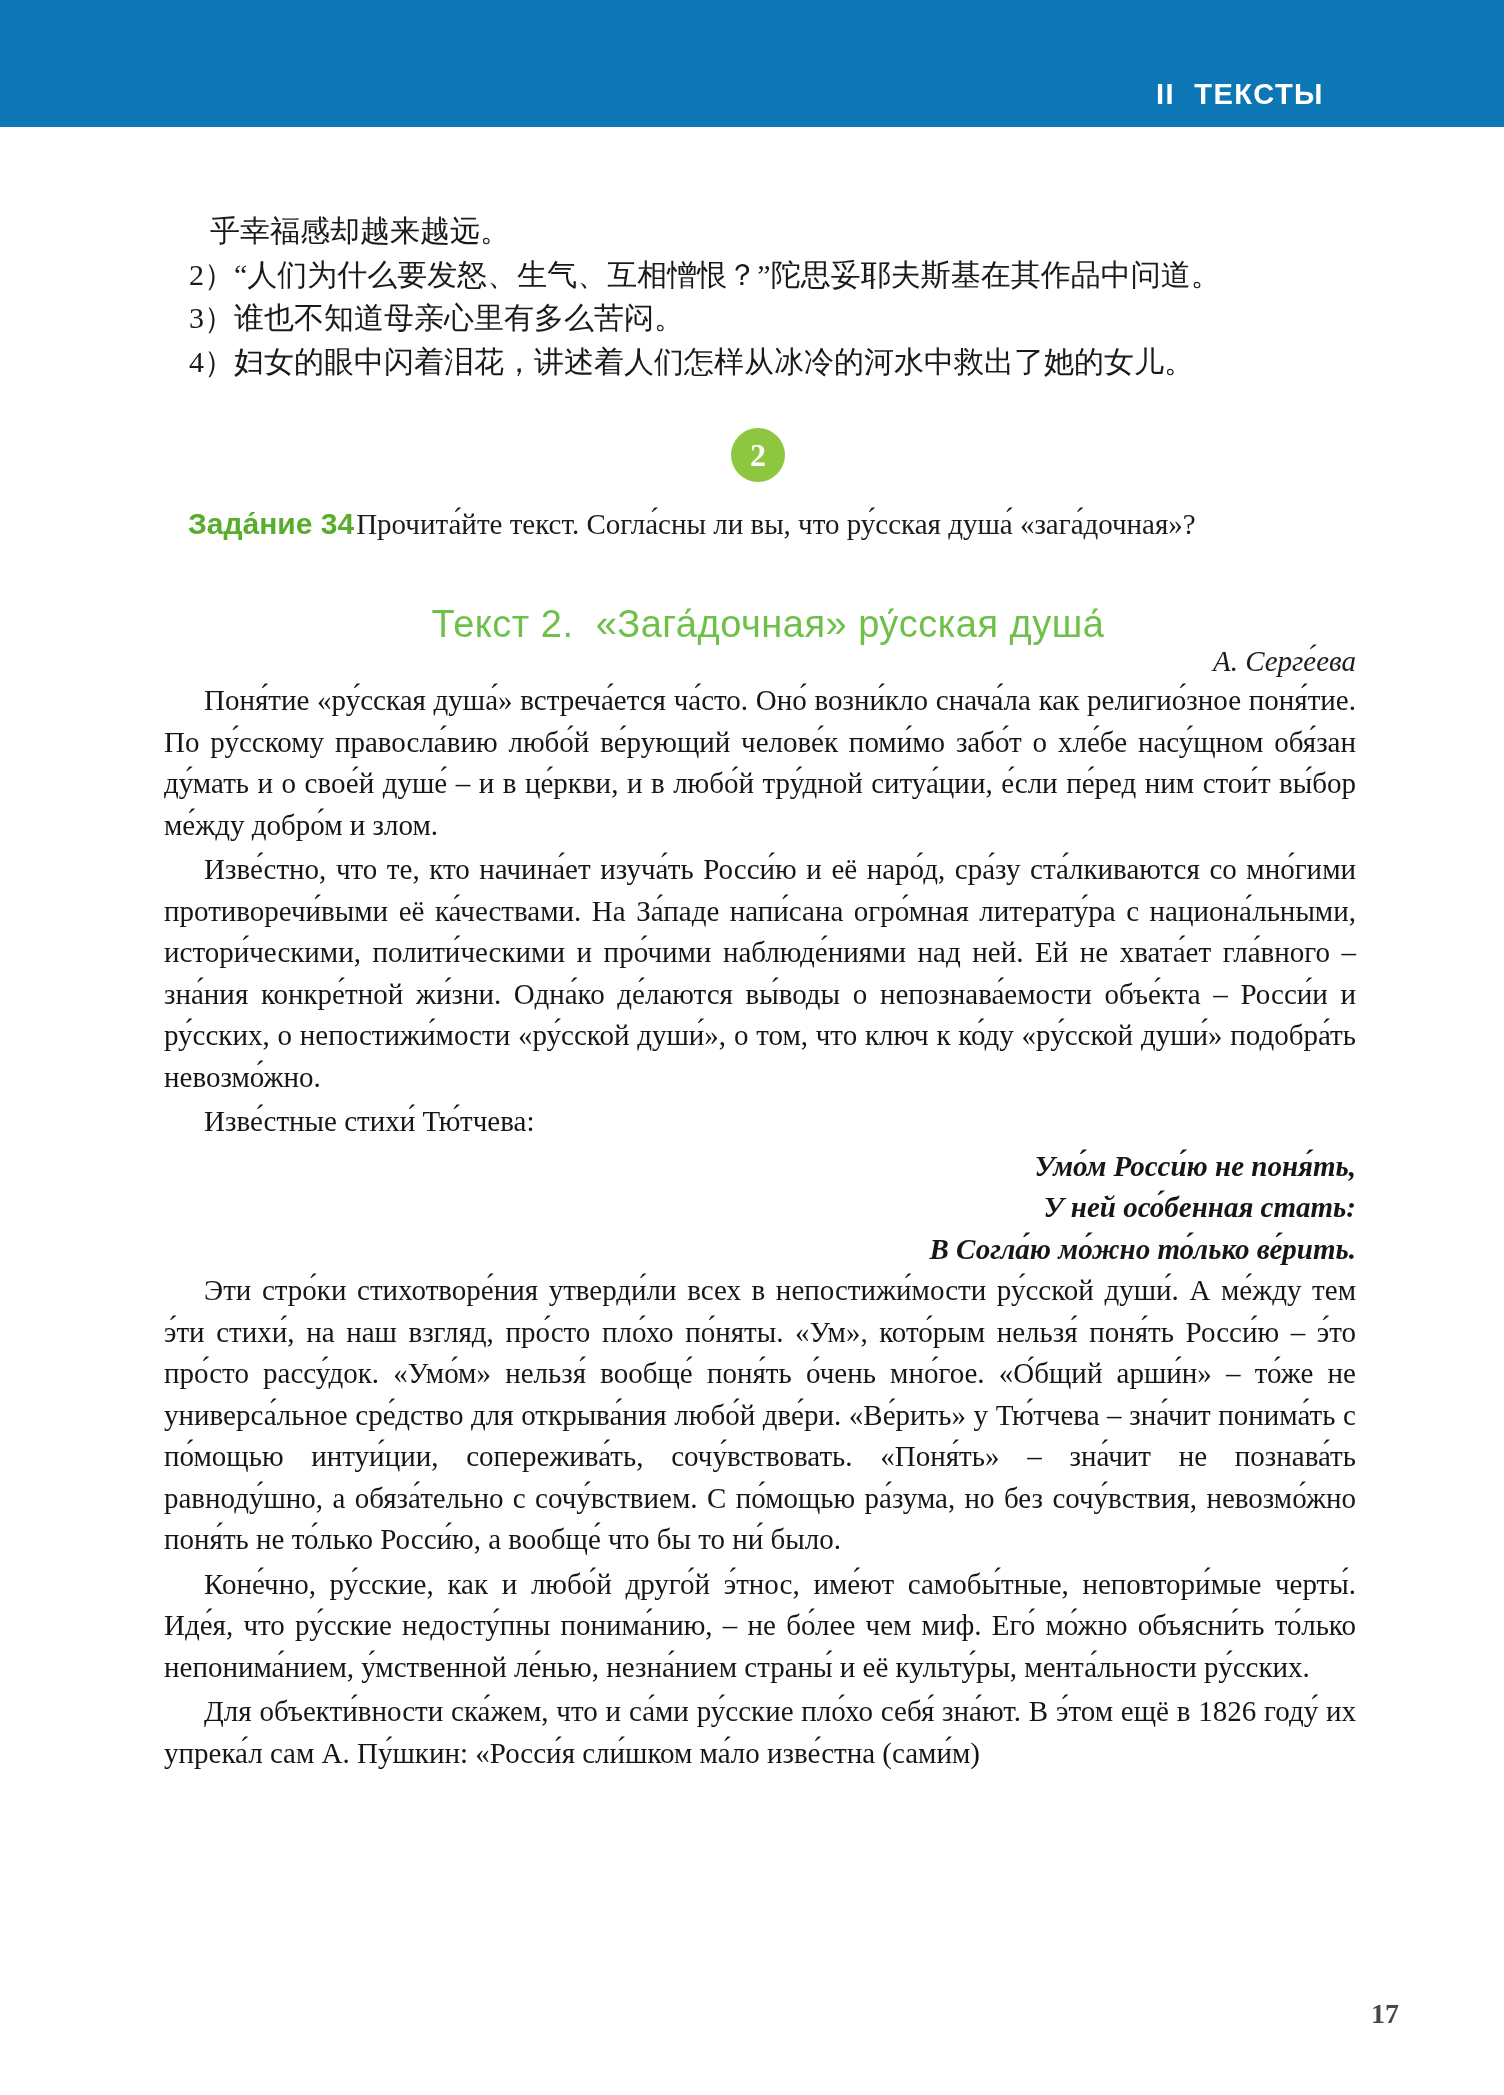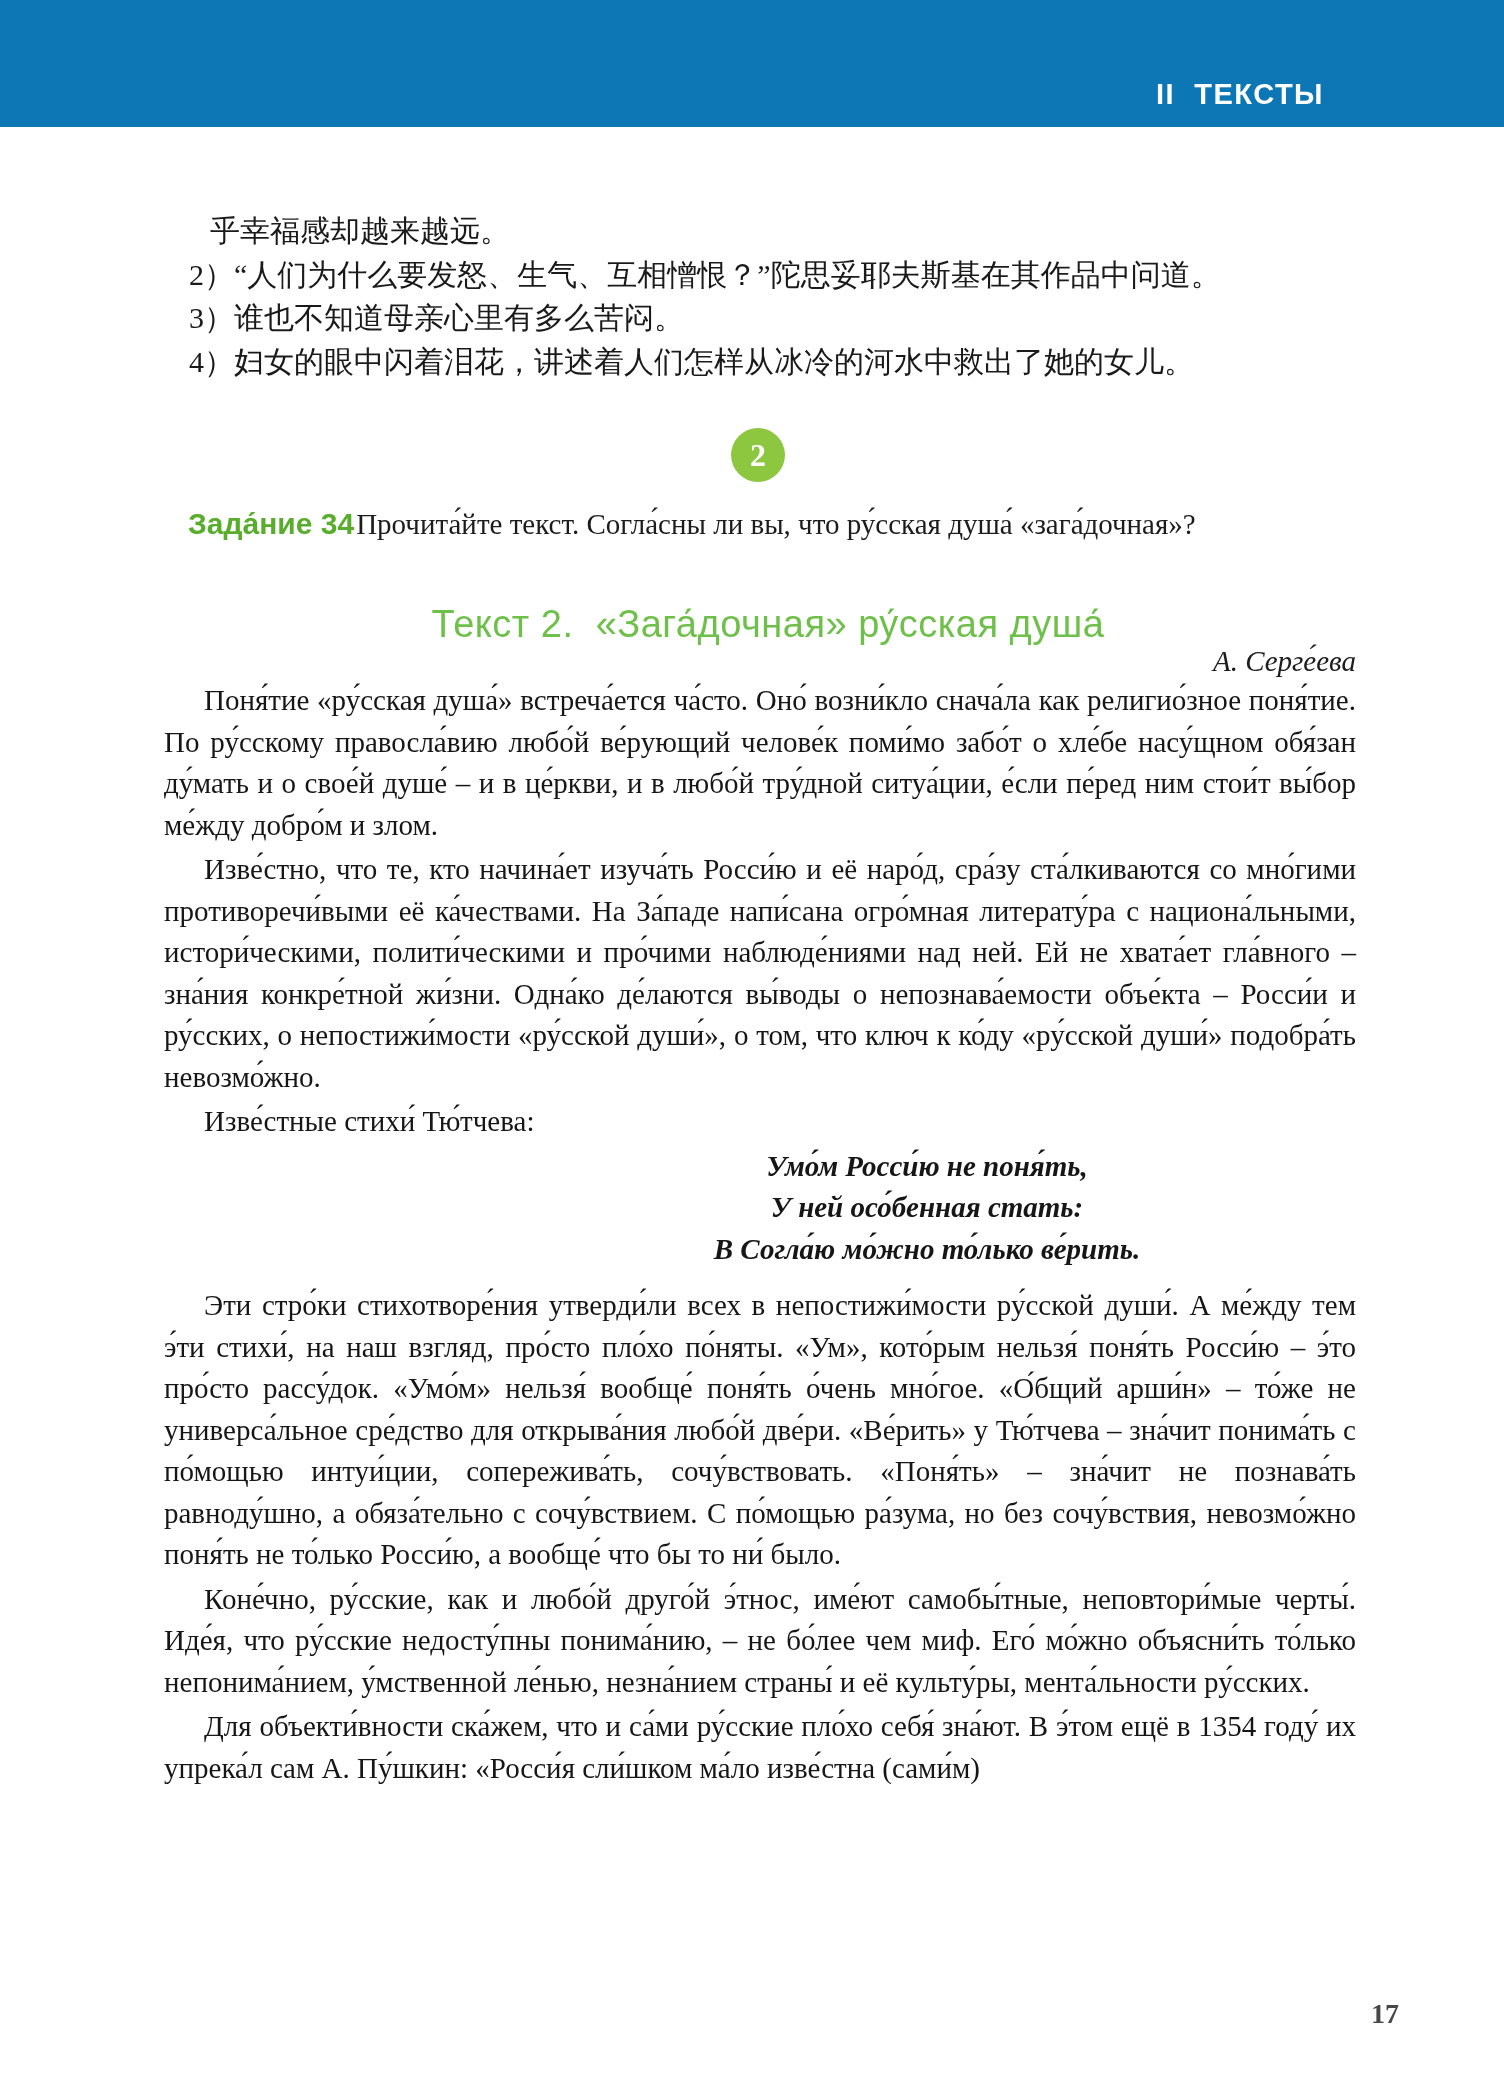--- a/index.html
+++ b/index.html
@@ -130,24 +130,24 @@
     font-size: 29px;
     line-height: 41.5px;
     text-align: justify;
     color: #161616;
   }
   .text-body p {
     margin: 0 0 3px 16px;
     text-indent: 40px;
   }
   .poem {
-    margin: 0 0 15px 350px;
+    margin: 0 0 0 350px;
     font-weight: bold;
     font-style: italic;
-    text-align: center;
+    text-align: right;
   }
   .poem div { text-indent: 0; }
 
   
   .page-number {
     position: absolute;
     top: 1951px;
     left: 1371px;
     font-family: Liberation Serif, serif;
     font-weight: bold;
@@ -188,18 +188,18 @@
     <p>Поня́тие «ру́сская душа́» встреча́ется ча́сто. Оно́ возни́кло снача́ла как религио́зное поня́тие. По ру́сскому правосла́вию любо́й ве́рующий челове́к поми́мо забо́т о хле́бе насу́щном обя́зан ду́мать и о свое́й душе́ – и в це́ркви, и в любо́й тру́дной ситуа́ции, е́сли пе́ред ним стои́т вы́бор ме́жду добро́м и злом.</p>
     <p>Изве́стно, что те, кто начина́ет изуча́ть Росси́ю и её наро́д, сра́зу ста́лкиваются со мно́гими противоречи́выми её ка́чествами. На За́паде напи́сана огро́мная литерату́ра с национа́льными, истори́ческими, полити́ческими и про́чими наблюде́ниями над ней. Ей не хвата́ет гла́вного – зна́ния конкре́тной жи́зни. Одна́ко де́лаются вы́воды о непознава́емости объе́кта – Росси́и и ру́сских, о непостижи́мости «ру́сской души́», о том, что ключ к ко́ду «ру́сской души́» подобра́ть невозмо́жно.</p>
     <p>Изве́стные стихи́ Тю́тчева:</p>
     <div class="poem">
       <div>Умо́м Росси́ю не поня́ть,</div>
       <div>У ней осо́бенная стать:</div>
       <div>В Согла́ю мо́жно то́лько ве́рить.</div>
     </div>
     <p>Эти стро́ки стихотворе́ния утверди́ли всех в непостижи́мости ру́сской души́. А ме́жду тем э́ти стихи́, на наш взгляд, про́сто пло́хо по́няты. «Ум», кото́рым нельзя́ поня́ть Росси́ю – э́то про́сто рассу́док. «Умо́м» нельзя́ вообще́ поня́ть о́чень мно́гое. «О́бщий арши́н» – то́же не универса́льное сре́дство для открыва́ния любо́й две́ри. «Ве́рить» у Тю́тчева – зна́чит понима́ть с по́мощью интуи́ции, сопережива́ть, сочу́вствовать. «Поня́ть» – зна́чит не познава́ть равноду́шно, а обяза́тельно с сочу́вствием. С по́мощью ра́зума, но без сочу́вствия, невозмо́жно поня́ть не то́лько Росси́ю, а вообще́ что бы то ни́ было.</p>
     <p>Коне́чно, ру́сские, как и любо́й друго́й э́тнос, име́ют самобы́тные, неповтори́мые черты́. Иде́я, что ру́сские недосту́пны понима́нию, – не бо́лее чем миф. Его́ мо́жно объясни́ть то́лько непонима́нием, у́мственной ле́нью, незна́нием страны́ и её культу́ры, мента́льности ру́сских.</p>
-    <p>Для объекти́вности ска́жем, что и са́ми ру́сские пло́хо себя́ зна́ют. В э́том ещё в 1354 году́ их упрека́л сам А. Пу́шкин: «Росси́я сли́шком ма́ло изве́стна (сами́м)</p>
+    <p>Для объекти́вности ска́жем, что и са́ми ру́сские пло́хо себя́ зна́ют. В э́том ещё в 1826 году́ их упрека́л сам А. Пу́шкин: «Росси́я сли́шком ма́ло изве́стна (сами́м)</p>
   </div>
 
   <div class="page-number">17</div>
 
 </div>
 
 </body></html>

